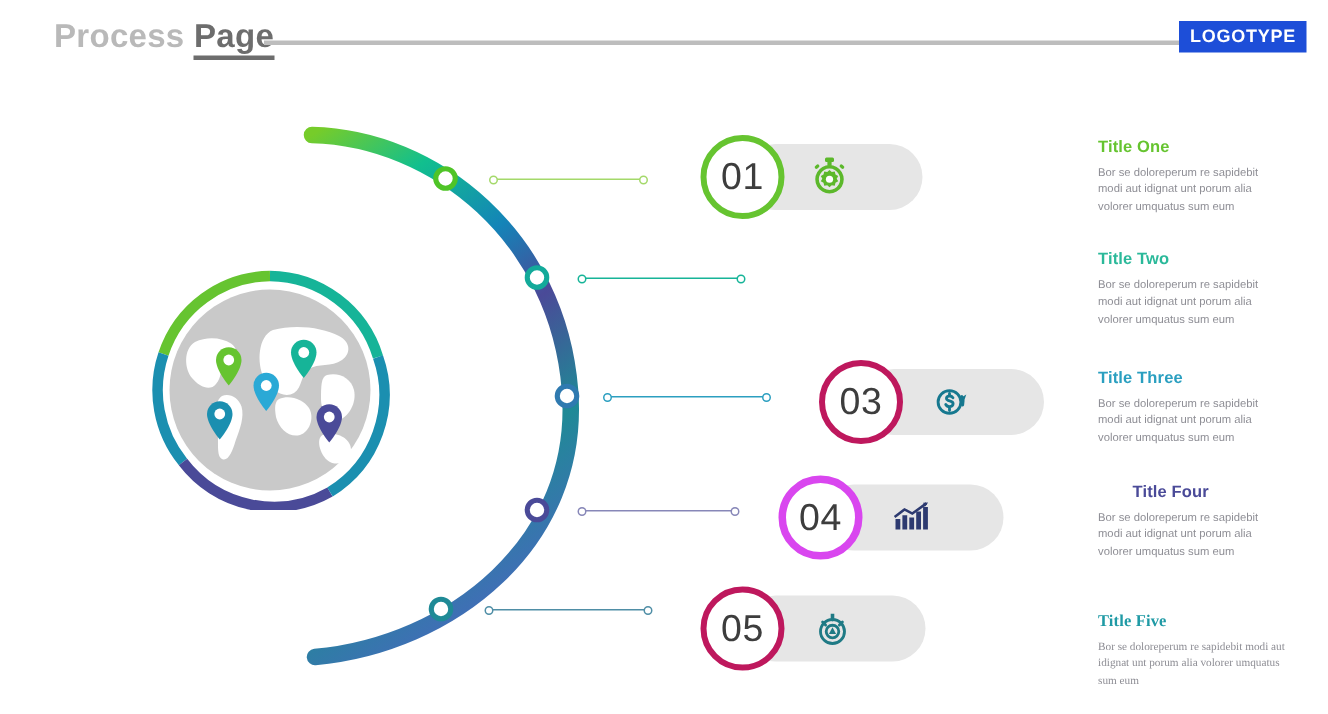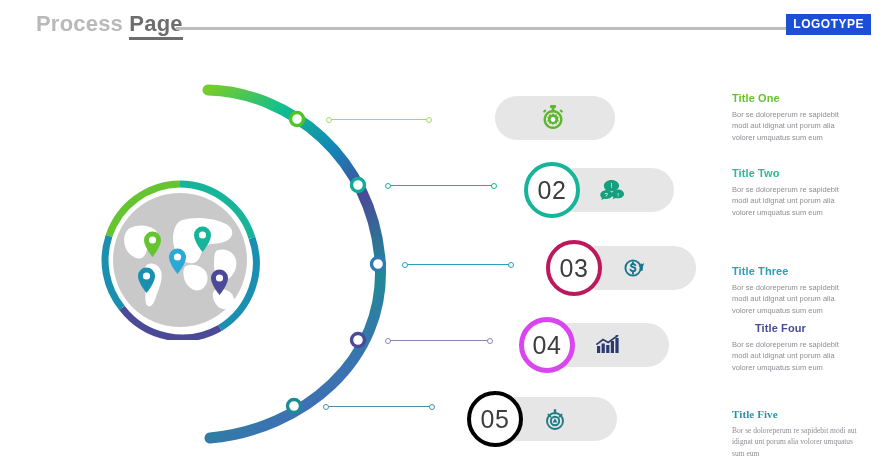--- a/index.html
+++ b/index.html
@@ -146,56 +146,40 @@
     <div class="dot r" style="border:1.2px solid #8787b8;"></div>
   </div>
   <div class="conn" style="left:324px;top:406px;width:110px;">
     <div class="ln" style="background:#4f8ea6;"></div>
     <div class="dot l" style="border:1.2px solid #4f8ea6;"></div>
     <div class="dot r" style="border:1.2px solid #4f8ea6;"></div>
   </div>
 
   <div class="step" style="left:467px;top:90px;width:148px;">
     <div class="pill" style="width:120px;"></div>
+    <div class="ring" style="border:4px solid #66c430;">
+      <span class="num">01</span>
+    </div>
     <div class="ico" style="left:72px;">
       <svg width="28" height="28" viewBox="0 0 28 28" fill="#5cb82b">
         <rect x="11" y="1" width="6" height="3" rx="1"></rect>
         <rect x="12.6" y="3.5" width="2.8" height="3"></rect>
         <path d="M14 6 a9.5 9.5 0 1 0 0.01 0 Z M14 8.4 a7.1 7.1 0 1 1 -0.01 0 Z"></path>
         <path d="M14 9.3 l1.5 1.4 2-0.4 0.5 2 1.8 1 -1 1.8 1 1.8 -1.8 1 -0.5 2 -2-0.4 -1.5 1.4 -1.5-1.4 -2 0.4 -0.5-2 -1.8-1 1-1.8 -1-1.8 1.8-1 0.5-2 2 0.4 Z"></path>
         <circle cx="14" cy="15.5" r="2.4" fill="#ffffff"></circle>
         <rect x="4" y="6" width="3.4" height="2.2" rx="1.1" transform="rotate(-40 5.7 7.1)"></rect>
         <rect x="20.6" y="6" width="3.4" height="2.2" rx="1.1" transform="rotate(40 22.3 7.1)"></rect>
       </svg>
     </div>
   </div>
   <div class="tblock" style="left:732px;top:92px;">
     <p class="ttl" style="color:#66c430;">Title One</p>
     <p class="desc">Bor se doloreperum re sapidebit modi aut idignat unt porum alia volorer umquatus sum eum</p>
   </div>
 
-  <div class="step" style="left:524px;top:162px;width:150px;">
-    <div class="pill" style="width:122px;"></div>
-    <div class="ring" style="border:4px solid #16b498;">
-      <span class="num">02</span>
-    </div>
-    <div class="ico" style="left:74px;">
-      <svg width="28" height="28" viewBox="0 0 28 28" fill="#14a07e">
-        <path d="M13.5 4 c4.2 0 7.6 2.5 7.6 5.6 c0 3.1-3.4 5.6-7.6 5.6 c-1 0-2-0.15-2.9-0.42
-                 L7 16.6 l0.9-2.6 C6.4 13 5.9 11.4 5.9 9.6 C5.9 6.5 9.3 4 13.5 4 Z"></path>
-        <path d="M7.5 14.2 c3.3 0 6 2 6 4.4 c0 2.5-2.7 4.4-6 4.4 c-0.8 0-1.6-0.1-2.3-0.3
-                 l-3 1.3 0.7-2 c-1.2-0.8-1.6-2-1.6-3.4 c0-2.4 2.7-4.4 6.2-4.4 Z" transform="translate(1,0)"></path>
-        <path d="M20 13.5 c3.3 0 6 2 6 4.4 c0 2.4-2.7 4.4-6 4.4 c-0.8 0-1.6-0.1-2.3-0.3
-                 l-3 1.3 0.7-2 c-1.2-0.8-1.6-2-1.6-3.4 c0-2.4 2.7-4.4 6.2-4.4 Z"></path>
-        <text x="13.5" y="12" font-size="7" font-family="Liberation Sans, sans-serif" fill="#ffffff" text-anchor="middle">!</text>
-        <text x="8.2" y="21" font-size="6" font-family="Liberation Sans, sans-serif" fill="#ffffff" text-anchor="middle">?</text>
-        <text x="20" y="20.5" font-size="6" font-family="Liberation Sans, sans-serif" fill="#ffffff" text-anchor="middle">!</text>
-      </svg>
-    </div>
-  </div>
   <div class="tblock" style="left:732px;top:167px;">
     <p class="ttl" style="color:#2bb99a;">Title Two</p>
     <p class="desc">Bor se doloreperum re sapidebit modi aut idignat unt porum alia volorer umquatus sum eum</p>
   </div>
 
   <div class="step" style="left:546px;top:240px;width:150px;">
     <div class="pill" style="width:122px;"></div>
     <div class="ring" style="border:4px solid #be185d;">
       <span class="num">03</span>
     </div>
@@ -205,21 +189,21 @@
         <path d="M15.3 11.2 c-0.6-0.9-1.6-1.3-2.6-1.2 c-1.1 0.1-1.8 0.8-1.7 1.7
                  c0.1 0.9 0.9 1.2 2.1 1.5 c1.3 0.3 2.3 0.8 2.3 2 c0 1.1-1 1.9-2.3 1.9
                  c-1.1 0-2.1-0.5-2.6-1.4" stroke-linecap="round"></path>
         <path d="M13 8.3 v1.4 M13 18.2 v1.5" stroke-linecap="round"></path>
         <path d="M21.2 10.4 a8.4 8.4 0 0 1 0.6 5.6" stroke-linecap="round"></path>
         <path d="M24.2 9 l-3 1.8 1.5 2.6" fill="#16788f" stroke="none"></path>
       </svg>
     </div>
   </div>
   <div class="tblock" style="left:732px;top:246px;">
-    <p class="ttl" style="color:#2a9fc0;margin-top:19px;">Title Three</p>
+    <p class="ttl" style="color:#2a9fc0;">Title Three</p>
     <p class="desc">Bor se doloreperum re sapidebit modi aut idignat unt porum alia volorer umquatus sum eum</p>
   </div>
 
   <div class="step" style="left:519px;top:317px;width:150px;">
     <div class="pill" style="width:122px;"></div>
     <div class="ring" style="border:5px solid #d946ef;">
       <span class="num">04</span>
     </div>
     <div class="ico" style="left:74px;">
       <svg width="28" height="28" viewBox="0 0 28 28" fill="#2d3a70">
@@ -233,21 +217,21 @@
       </svg>
     </div>
   </div>
   <div class="tblock" style="left:732px;top:322px;">
     <p class="ttl" style="color:#4a4a98;margin-left:23px;">Title Four</p>
     <p class="desc">Bor se doloreperum re sapidebit modi aut idignat unt porum alia volorer umquatus sum eum</p>
   </div>
 
   <div class="step" style="left:467px;top:391px;width:150px;">
     <div class="pill" style="width:122px;"></div>
-    <div class="ring" style="border:4px solid #000000;">
+    <div class="ring" style="border:4px solid #be185d;">
       <span class="num">05</span>
     </div>
     <div class="ico" style="left:74px;">
       <svg width="28" height="28" viewBox="0 0 28 28" fill="none" stroke="#1f7a85" stroke-width="1.9">
         <circle cx="14" cy="16" r="8"></circle>
         <circle cx="14" cy="16" r="4.2"></circle>
         <path d="M12.8 4.2 h2.4 v3 h-2.4 Z" fill="#1f7a85" stroke="none"></path>
         <path d="M14 7.2 v1.2" stroke-linecap="round"></path>
         <path d="M7.4 9.6 l2 2" stroke-linecap="round"></path>
         <path d="M20.6 9.6 l-2 2" stroke-linecap="round"></path>

